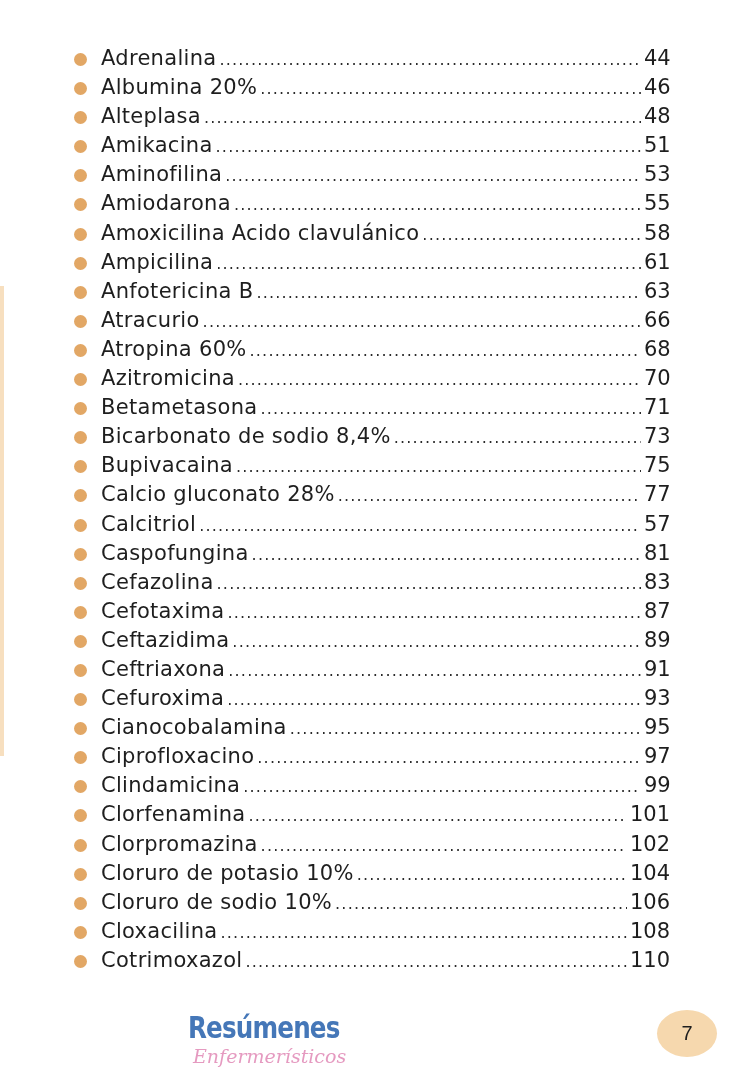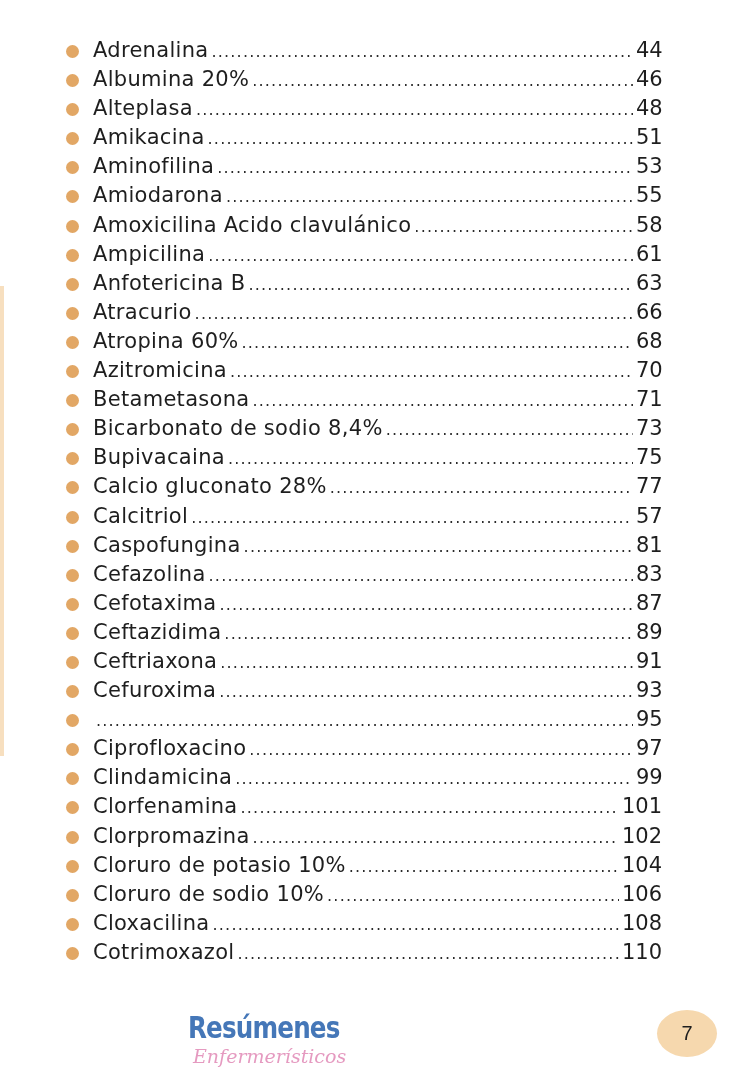--- a/index.html
+++ b/index.html
@@ -1,19 +1,19 @@
 <!DOCTYPE html>
 <html><head>
 <meta charset="utf-8">
 <style>
   html, body { margin: 0; padding: 0; background: #ffffff; }
   body { width: 746px; height: 1072px; position: relative; overflow: hidden;
          font-family: "DejaVu Sans", sans-serif; color: #1e1e1e; }
   .side-stripe { position: absolute; left: 0; top: 286px; width: 4px; height: 470px; background: #f7dfbf; }
-  .toc { position: absolute; left: 62px; top: 32px; width: 600px; margin: 4px; padding: 0; list-style: none; }
+  .toc { position: absolute; left: 62px; top: 32px; width: 600px; margin: 12px; padding: 0; list-style: none; }
   .toc-row { display: flex; align-items: baseline; height: 29.1px; font-size: 21px; line-height: 29px; white-space: nowrap; }
   .bullet { display: inline-block; width: 13px; height: 13px; border-radius: 50%; background: #e2a765;
             margin-right: 14px; flex: 0 0 auto; position: relative; top: 1px; }
   .name { flex: 0 0 auto; letter-spacing: 0.3px; }
   .leader { flex: 1 1 auto; overflow: hidden; margin: 0 3px; color: #2a2a2a; font-size: 16px; letter-spacing: 1.2px; }
   .leader::before { content: "....................................................................................................................................................................."; }
   .page { flex: 0 0 auto; min-width: 30px; text-align: left; }
   .page.w3 { min-width: 44px; }
   .footer-brand { position: absolute; left: 182px; top: 1010px; height: 40px; display: flex; align-items: center; flex-direction: column; }
   .brand-main { font-family: "DejaVu Sans", sans-serif; font-weight: bold; font-size: 30px; color: #4577b8;
@@ -163,20 +163,21 @@
       <span class="page">91</span>
     </li>
     <li class="toc-row">
       <span class="bullet"></span>
       <span class="name">Cefuroxima</span>
       <span class="leader"></span>
       <span class="page">93</span>
     </li>
     <li class="toc-row">
       <span class="bullet"></span>
+      <span class="name">Cianocobalamina</span>
       <span class="leader"></span>
       <span class="page">95</span>
     </li>
     <li class="toc-row">
       <span class="bullet"></span>
       <span class="name">Ciprofloxacino</span>
       <span class="leader"></span>
       <span class="page">97</span>
     </li>
     <li class="toc-row">

